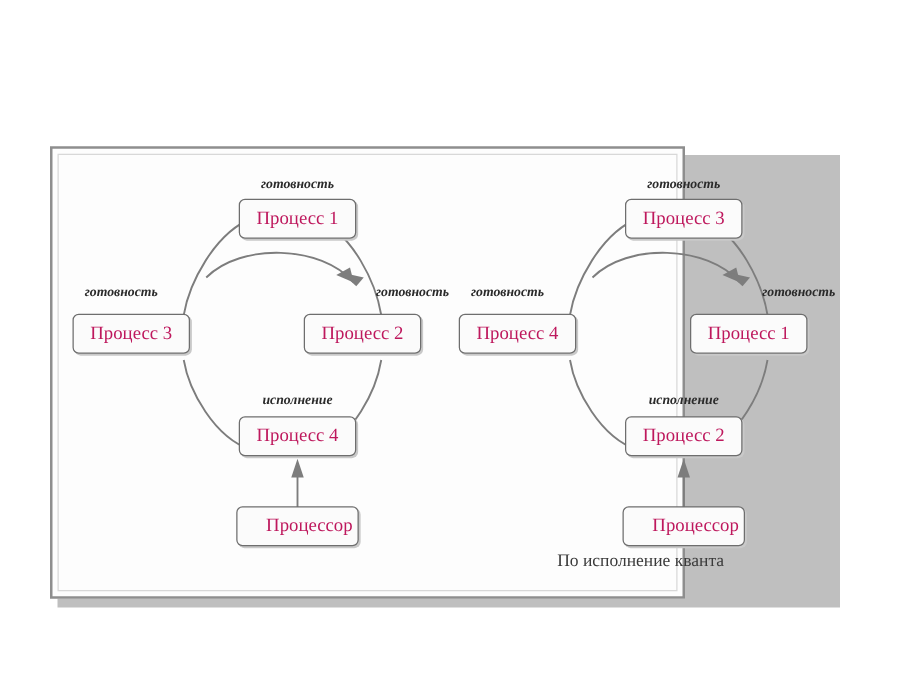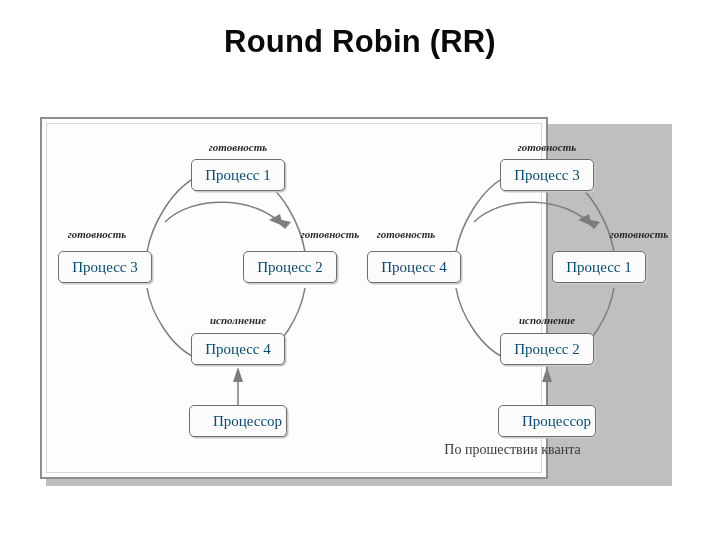--- a/index.html
+++ b/index.html
@@ -79,21 +79,21 @@
     box-sizing: border-box;
     background: #fbfbfb;
     border: 1.6px solid #6e6e6e;
     border-radius: 5px;
     box-shadow: 1.5px 1.5px 0 0 #c9c9c9;
     display: flex;
     align-items: center;
     justify-content: center;
     font-family: "Liberation Serif", serif;
     font-size: 15px;
-    color: #0c4a6e;
+    color: #be185d;
     white-space: nowrap;
     text-align: right;
   }
   .pbox.proc {
     width: 94px;
     height: 32px;
   }
   .pbox.cpu {
     width: 98px;
     height: 32px;
@@ -137,21 +137,20 @@
     stroke: #7d7d7d;
     stroke-width: 1.5;
   }
   .arrow-fill { fill: #7d7d7d; }
 </style>
 </head>
 <body>
 
 <div id="slide">
 
-  <div id="slide-title">Round Robin (RR)</div>
 
   <div id="figure-shadow"></div>
 
   <div id="figure-frame">
     <div id="figure-inner">
 
       <div class="panel" id="panel-initial">
 
         <svg class="arcs" viewBox="0 0 313 358">
 
@@ -208,18 +207,18 @@
         <div class="pbox proc" style="left: 11px; top: 127px;">Процесс 4</div>
 
         <div class="statelab" style="left: 206px; top: 104px; width: 154px;">готовность</div>
         <div class="pbox proc" style="left: 196px; top: 127px;">Процесс 1</div>
 
         <div class="statelab" style="left: 114px; top: 190px; width: 154px;">исполнение</div>
         <div class="pbox proc" style="left: 144px; top: 209px;">Процесс 2</div>
 
         <div class="pbox cpu" style="left: 142px; top: 281px;">Процессор</div>
 
-        <div class="caption">По прошествии кванта</div>
+        <div class="caption">По исполнение кванта</div>
       </div>
 
     </div>
   </div>
 </div>
 
 </body></html>

